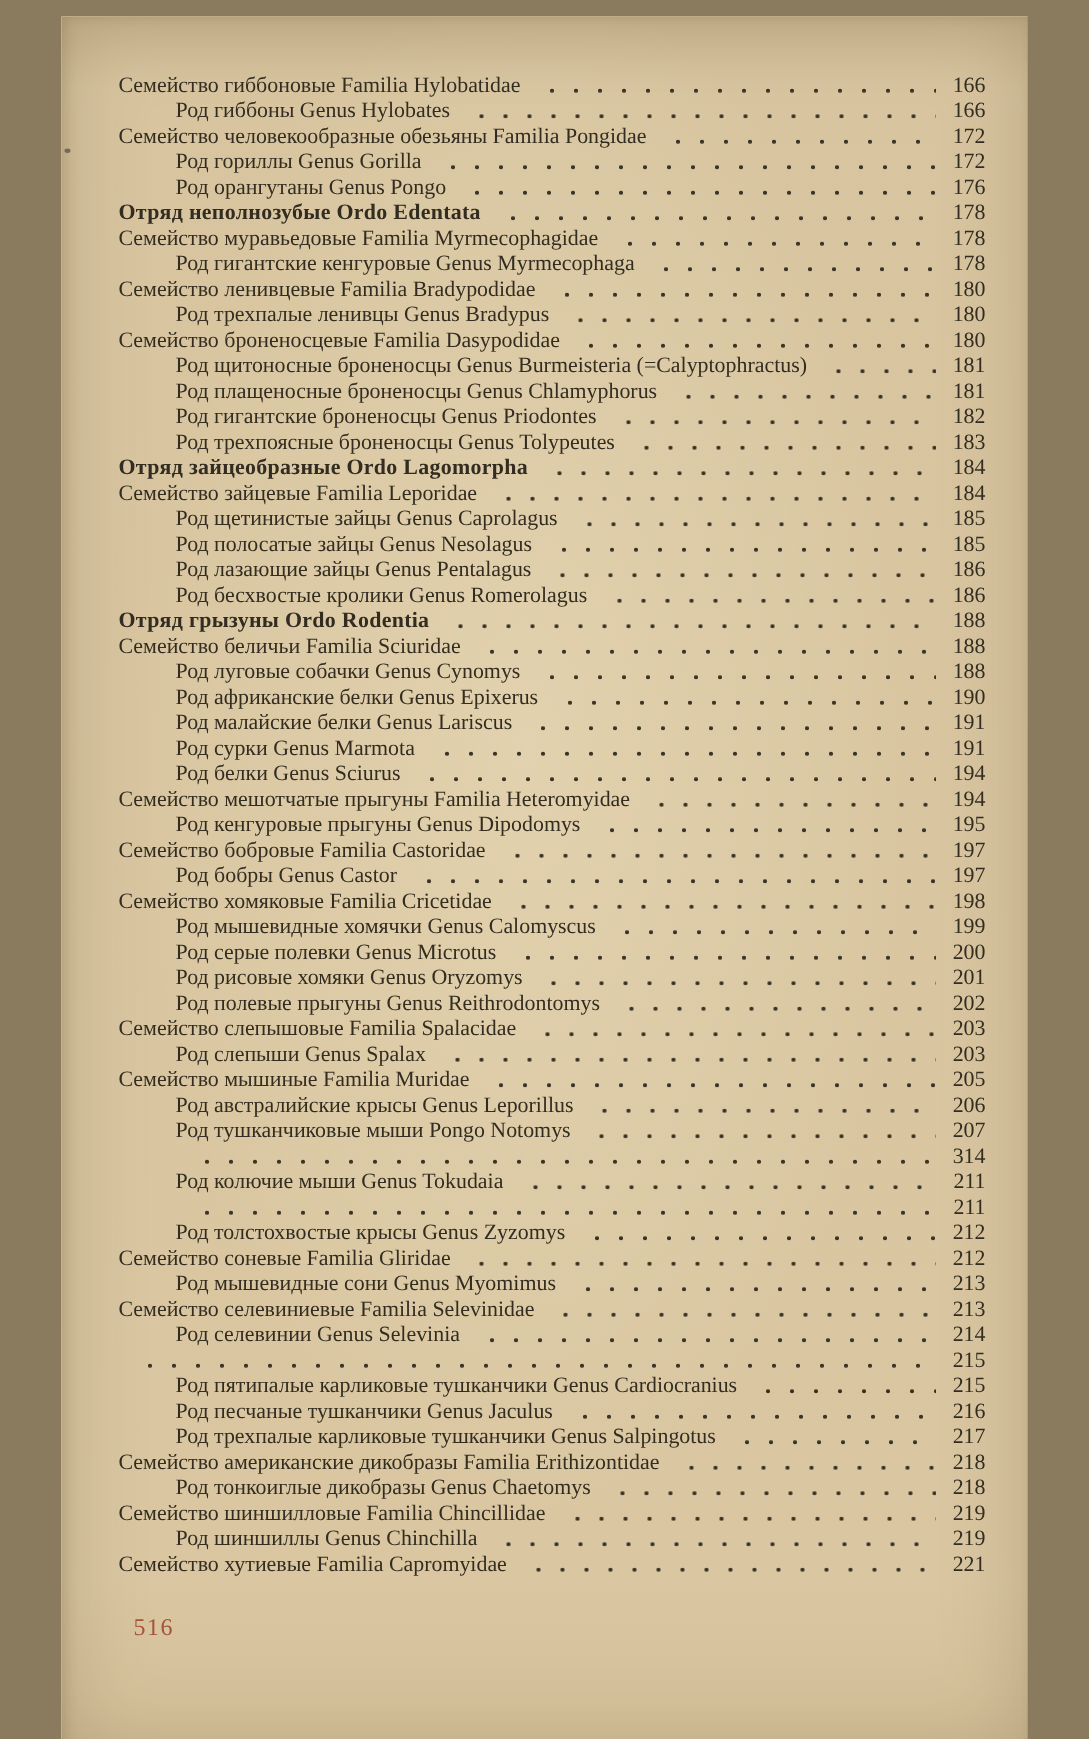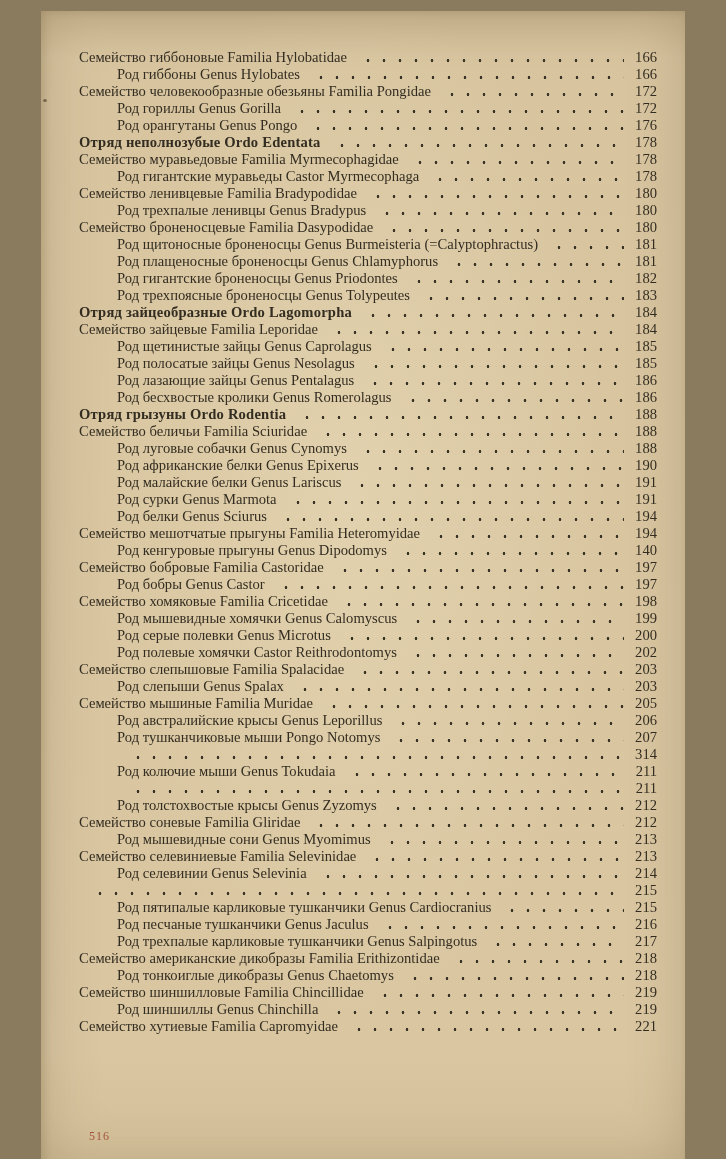--- a/index.html
+++ b/index.html
@@ -45,22 +45,22 @@
     min-width: 8px;
   }
   .pagenum {
     flex: 0 0 auto;
     width: 27px;
     text-align: right;
   }
   .folio {
     position: absolute;
     left: 48px;
-    top: 1118px;
-    font-size: 12px;
+    top: 1066px;
+    font-size: 16px;
     letter-spacing: 1px;
     color: #a5543c;
   }
   
   .speck { position: absolute; background: rgba(60,50,35,0.55); border-radius: 50%; }
   .speck.s1 { left: 2px; top: 88px; width: 4px; height: 3px; }
   .speck.s2 { left: 706px; top: 1046px; width: 3px; height: 3px; }
 </style>
 </head>
 <body>
@@ -97,21 +97,21 @@
         <span class="entry-text">Отряд неполнозубые Ordo Edentata</span>
         <span class="leader"></span>
         <span class="pagenum">178</span>
       </div>
       <div class="row level-0">
         <span class="entry-text">Семейство муравьедовые Familia Myrmecophagidae</span>
         <span class="leader"></span>
         <span class="pagenum">178</span>
       </div>
       <div class="row level-1">
-        <span class="entry-text">Род гигантские муравьеды Castor Myrmecophaga</span>
+        <span class="entry-text">Род гигантские кенгуровые Genus Myrmecophaga</span>
         <span class="leader"></span>
         <span class="pagenum">178</span>
       </div>
       <div class="row level-0">
         <span class="entry-text">Семейство ленивцевые Familia Bradypodidae</span>
         <span class="leader"></span>
         <span class="pagenum">180</span>
       </div>
       <div class="row level-1">
         <span class="entry-text">Род трехпалые ленивцы Genus Bradypus</span>
@@ -209,21 +209,21 @@
         <span class="pagenum">194</span>
       </div>
       <div class="row level-0">
         <span class="entry-text">Семейство мешотчатые прыгуны Familia Heteromyidae</span>
         <span class="leader"></span>
         <span class="pagenum">194</span>
       </div>
       <div class="row level-1">
         <span class="entry-text">Род кенгуровые прыгуны Genus Dipodomys</span>
         <span class="leader"></span>
-        <span class="pagenum">140</span>
+        <span class="pagenum">195</span>
       </div>
       <div class="row level-0">
         <span class="entry-text">Семейство бобровые Familia Castoridae</span>
         <span class="leader"></span>
         <span class="pagenum">197</span>
       </div>
       <div class="row level-1">
         <span class="entry-text">Род бобры Genus Castor</span>
         <span class="leader"></span>
         <span class="pagenum">197</span>
@@ -237,21 +237,26 @@
         <span class="entry-text">Род мышевидные хомячки Genus Calomyscus</span>
         <span class="leader"></span>
         <span class="pagenum">199</span>
       </div>
       <div class="row level-1">
         <span class="entry-text">Род серые полевки Genus Microtus</span>
         <span class="leader"></span>
         <span class="pagenum">200</span>
       </div>
       <div class="row level-1">
-        <span class="entry-text">Род полевые хомячки Castor Reithrodontomys</span>
+        <span class="entry-text">Род рисовые хомяки Genus Oryzomys</span>
+        <span class="leader"></span>
+        <span class="pagenum">201</span>
+      </div>
+      <div class="row level-1">
+        <span class="entry-text">Род полевые прыгуны Genus Reithrodontomys</span>
         <span class="leader"></span>
         <span class="pagenum">202</span>
       </div>
       <div class="row level-0">
         <span class="entry-text">Семейство слепышовые Familia Spalacidae</span>
         <span class="leader"></span>
         <span class="pagenum">203</span>
       </div>
       <div class="row level-1">
         <span class="entry-text">Род слепыши Genus Spalax</span>

